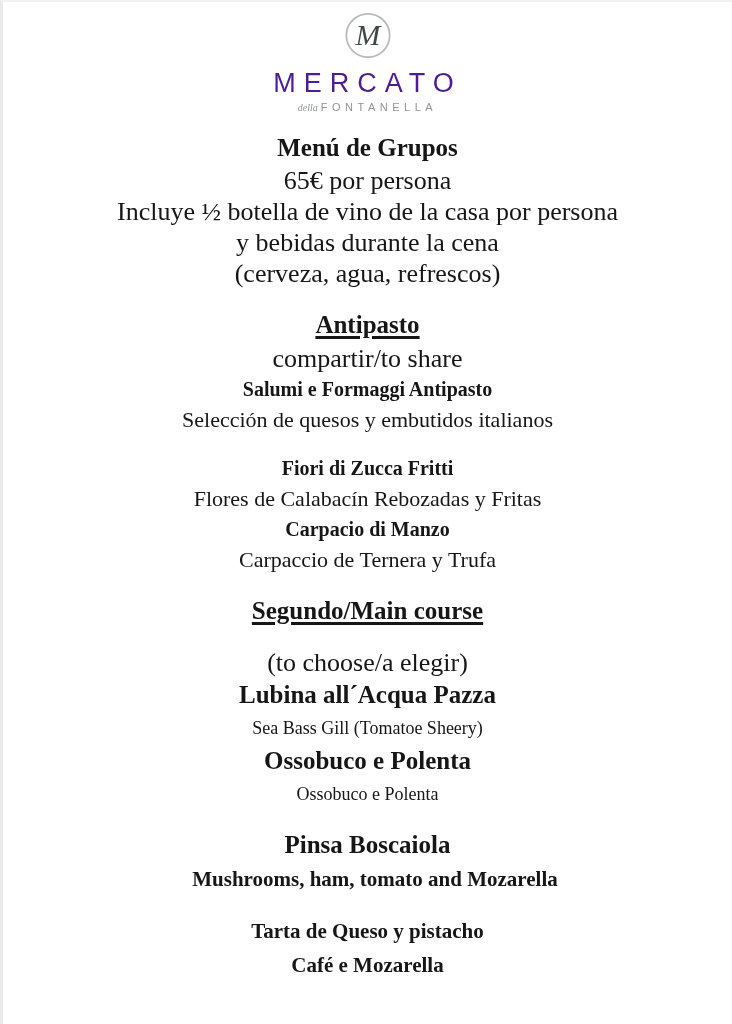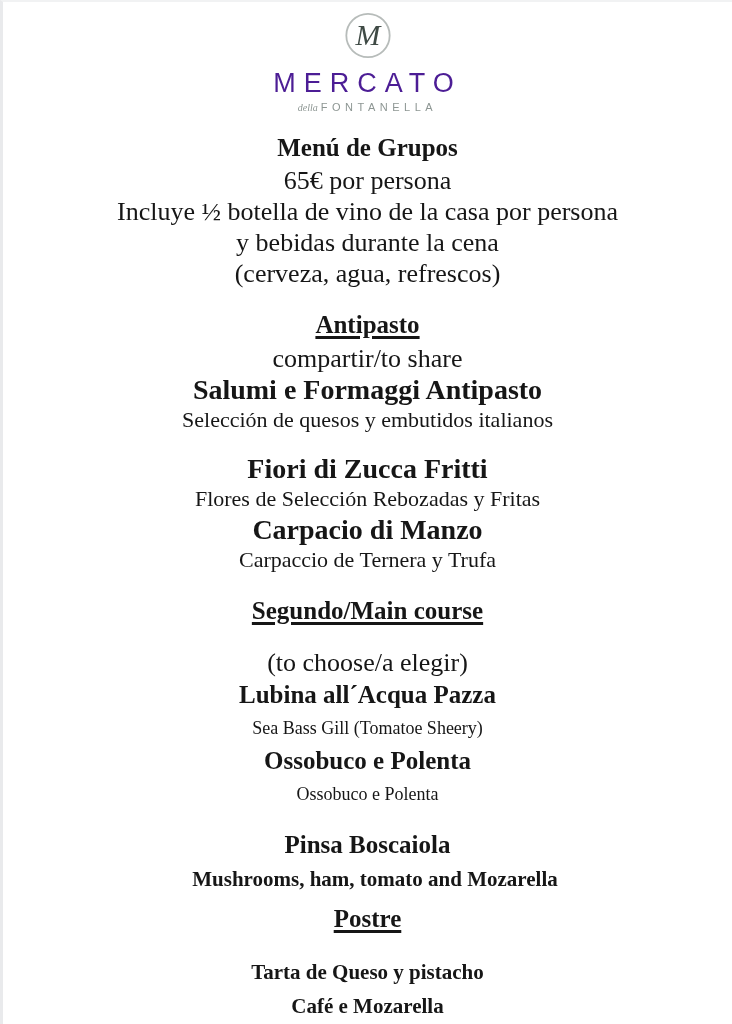--- a/index.html
+++ b/index.html
@@ -64,21 +64,21 @@
   }
   .heading {
     font-size: 25px;
     font-weight: bold;
     line-height: 36px;
     text-decoration: underline;
     text-decoration-thickness: 2.5px;
     text-underline-offset: 3px;
   }
   .dish {
-    font-size: 28px;
+    font-size: 20px;
     font-weight: bold;
     line-height: 31px;
   }
   .dish-lg {
     font-size: 25px;
     font-weight: bold;
     line-height: 34px;
   }
   .desc {
     font-size: 22px;
@@ -125,34 +125,33 @@
   <div class="line">y bebidas durante la cena</div>
   <div class="line">(cerveza, agua, refrescos)</div>
 
   <div class="heading sp-sm">Antipasto</div>
   <div class="line">compartir/to share</div>
 
   <div class="dish">Salumi e Formaggi Antipasto</div>
   <div class="desc">Selección de quesos y embutidos italianos</div>
 
   <div class="dish sp-sm">Fiori di Zucca Fritti</div>
-  <div class="desc">Flores de Selección Rebozadas y Fritas</div>
+  <div class="desc">Flores de Calabacín Rebozadas y Fritas</div>
 
   <div class="dish">Carpacio di Manzo</div>
   <div class="desc">Carpaccio de Ternera y Trufa</div>
 
   <div class="heading sp-sm">Segundo/Main course</div>
   <div class="line sp-sm">(to choose/a elegir)</div>
 
   <div class="dish-lg">Lubina all´Acqua Pazza</div>
   <div class="desc-bold-sm">Sea Bass Gill (Tomatoe Sheery)</div>
 
   <div class="dish-lg">Ossobuco e Polenta</div>
   <div class="desc-bold-sm">Ossobuco e Polenta</div>
 
   <div class="dish-lg sp-sm">Pinsa Boscaiola</div>
   <div class="desc-bold-lg">Mushrooms, ham, tomato and Mozarella</div>
 
-  <div class="heading sp-md">Postre</div>
   <div class="dish-postre sp-sm">Tarta de Queso y pistacho</div>
   <div class="dish-postre">Café e Mozarella</div>
 
 </div>
 
 </body></html>

